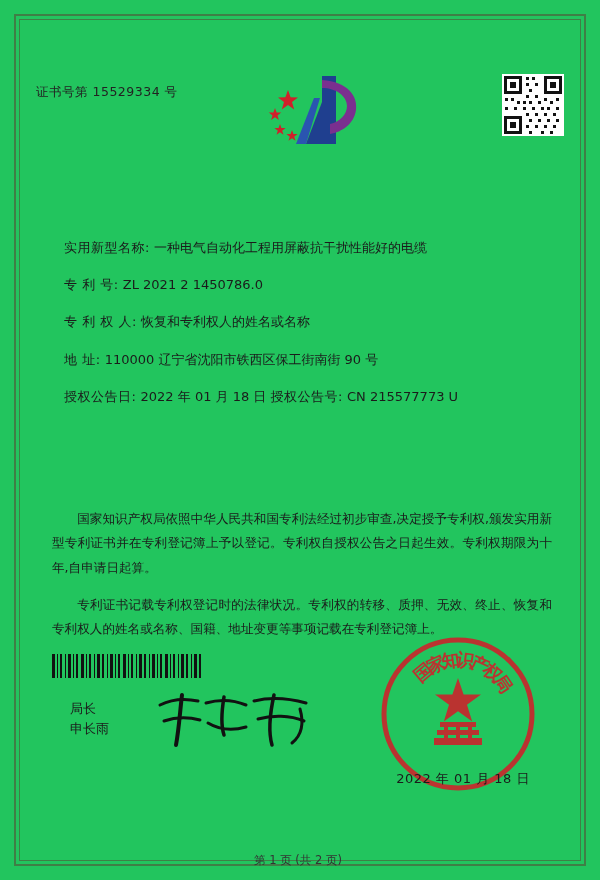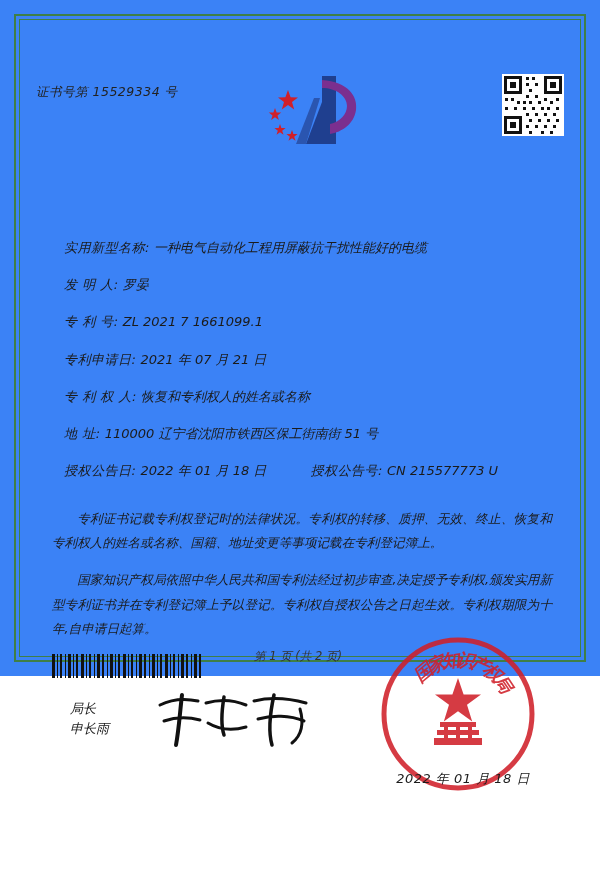--- a/index.html
+++ b/index.html
@@ -11,24 +11,23 @@
     height: 880px;
     background: #ffffff;
     font-family: "DejaVu Sans", "Liberation Sans", sans-serif;
     color: #1a1a1a;
     overflow: hidden;
   }
 
   .page {
     position: relative;
     width: 600px;
-    height: 676px;
-    background: #3b82f6;
+    height: 880px;
+    background: #22c55e;
     box-sizing: border-box;
-    font-style: italic;
   }
 
   
   .frame-outer {
     position: absolute;
     left: 14px;
     top: 14px;
     right: 14px;
     bottom: 14px;
     border: 2px solid #3f7f46;
@@ -107,21 +106,20 @@
   }
   .field-label {
     display: inline-block;
     letter-spacing: 0.5px;
   }
   .field-value {
     display: inline-block;
   }
   .field-row.two-col .col2 {
     display: inline-block;
-    margin-left: 40px;
   }
 
   .paras {
     position: absolute;
     left: 18px;
     right: 14px;
     top: 460px;
     font-size: 12.6px;
     line-height: 1.95;
     color: #1b1b1b;
@@ -277,52 +275,44 @@
       </svg>
     </div>
 
 
     <div class="fields">
       <div class="field-row">
         <span class="field-label">实用新型名称:</span>
         <span class="field-value">一种电气自动化工程用屏蔽抗干扰性能好的电缆</span>
       </div>
       <div class="field-row">
-        <span class="field-label">发 明 人:</span>
-        <span class="field-value">罗晏</span>
-      </div>
-      <div class="field-row">
         <span class="field-label">专 利 号:</span>
-        <span class="field-value">ZL 2021 7 1661099.1</span>
-      </div>
-      <div class="field-row">
-        <span class="field-label">专利申请日:</span>
-        <span class="field-value">2021 年 07 月 21 日</span>
+        <span class="field-value">ZL 2021 2 1450786.0</span>
       </div>
       <div class="field-row">
         <span class="field-label">专 利 权 人:</span>
         <span class="field-value">恢复和专利权人的姓名或名称</span>
       </div>
       <div class="field-row">
         <span class="field-label">地      址:</span>
-        <span class="field-value">110000 辽宁省沈阳市铁西区保工街南街 51 号</span>
+        <span class="field-value">110000 辽宁省沈阳市铁西区保工街南街 90 号</span>
       </div>
       <div class="field-row two-col">
         <span class="field-label">授权公告日:</span>
         <span class="field-value">2022 年 01 月 18 日</span>
         <span class="col2">
           <span class="field-label">授权公告号:</span>
           <span class="field-value">CN 215577773 U</span>
         </span>
       </div>
     </div>
 
     <div class="paras">
+      <p class="para">国家知识产权局依照中华人民共和国专利法经过初步审查,决定授予专利权,颁发实用新型专利证书并在专利登记簿上予以登记。专利权自授权公告之日起生效。专利权期限为十年,自申请日起算。</p>
       <p class="para">专利证书记载专利权登记时的法律状况。专利权的转移、质押、无效、终止、恢复和专利权人的姓名或名称、国籍、地址变更等事项记载在专利登记簿上。</p>
-      <p class="para">国家知识产权局依照中华人民共和国专利法经过初步审查,决定授予专利权,颁发实用新型专利证书并在专利登记簿上予以登记。专利权自授权公告之日起生效。专利权期限为十年,自申请日起算。</p>
     </div>
 
     <div class="barcode">
       <svg viewBox="0 0 150 24" width="150" height="24" preserveAspectRatio="none" xmlns="http://www.w3.org/2000/svg">
         <g fill="#111111">
           <rect x="0" y="0" width="3" height="24"></rect>
             <rect x="5" y="0" width="1" height="24"></rect>
           <rect x="8" y="0" width="2" height="24"></rect>
             <rect x="13" y="0" width="1" height="24"></rect>
           <rect x="16" y="0" width="3" height="24"></rect>

